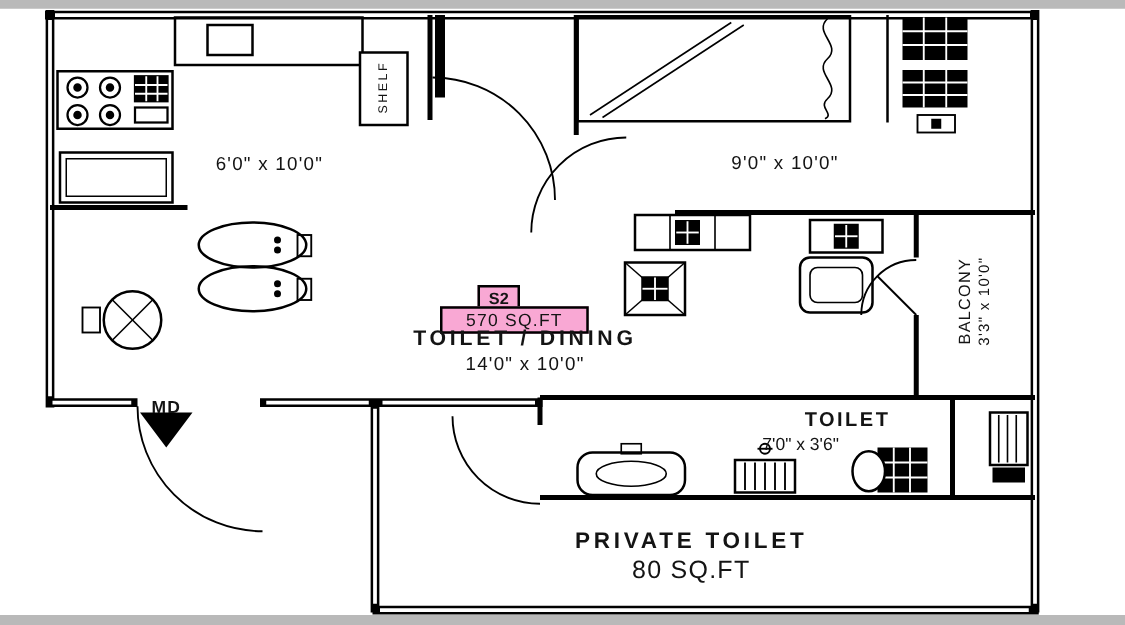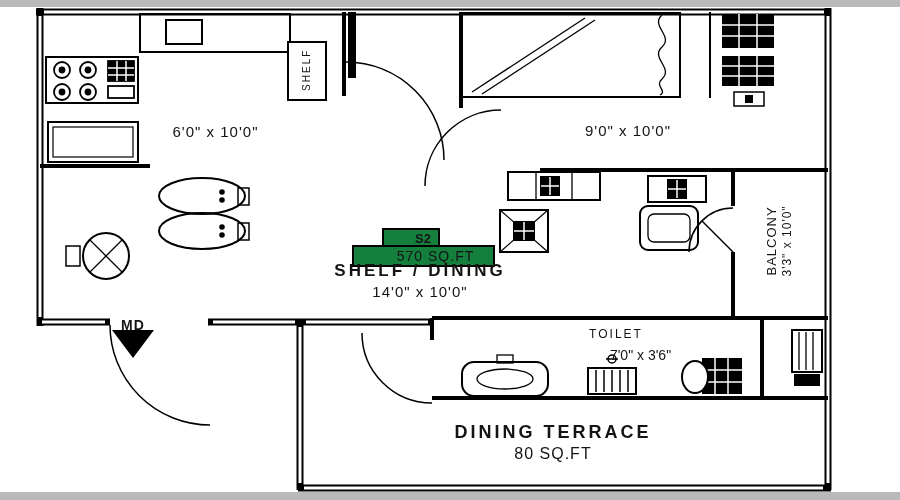--- a/index.html
+++ b/index.html
@@ -8,21 +8,21 @@
     overflow:hidden;font-family:"Liberation Sans",sans-serif;color:#111;
   }
   .border-bar{position:absolute;left:0;width:900px;background:#b9b9b9;}
   .plan-svg{position:absolute;left:0;top:0;}
   .lbl{
     position:absolute;text-align:center;color:#141414;line-height:1.15;
     white-space:nowrap;font-family:"Liberation Sans",sans-serif;
   }
   .room-name{font-size:17px;letter-spacing:3px;font-weight:600;}
   .room-size{font-size:15px;letter-spacing:1px;}
-  .boxed{border:2px solid #000;background:#15803d;display:flex;align-items:center;justify-content:center;padding-left:24px;}
+  .boxed{border:2px solid #000;background:#f9a8d4;display:flex;align-items:center;justify-content:center;}
   .vertical{transform:rotate(-90deg);transform-origin:center center;}
 </style>
 </head>
 <body>
 
 <div class="stage">
 
   <div class="border-bar" style="top:0;height:7px;"></div>
   <div class="border-bar" style="top:492px;height:8px;"></div>
 
@@ -200,29 +200,29 @@
   </svg>
 
   <div class="lbl room-size" style="left:128px;top:123px;width:175px;">6'0" x 10'0"</div>
 
   <div class="lbl vertical" style="left:275px;top:64px;width:64px;font-size:10px;letter-spacing:2px;">SHELF</div>
 
   <div class="lbl room-size" style="left:543px;top:122px;width:170px;">9'0" x 10'0"</div>
 
   <div class="lbl boxed" style="left:382px;top:228px;width:30px;height:18px;font-size:13px;font-weight:700;">S2</div>
   <div class="lbl boxed" style="left:352px;top:245px;width:115px;height:18px;font-size:14px;letter-spacing:1px;">570 SQ.FT</div>
-  <div class="lbl room-name" style="left:300px;top:261px;width:240px;">SHELF / DINING</div>
+  <div class="lbl room-name" style="left:300px;top:261px;width:240px;">TOILET / DINING</div>
   <div class="lbl room-size" style="left:320px;top:283px;width:200px;">14'0" x 10'0"</div>
 
   <div class="lbl vertical" style="left:700px;top:226px;width:160px;font-size:13px;letter-spacing:1px;">
     <span>BALCONY</span><br>
     <span style="font-size:12px;">3'3" x 10'0"</span>
   </div>
 
-  <div class="lbl" style="left:556px;top:328px;width:120px;font-size:12px;letter-spacing:2px;font-weight:400;">TOILET</div>
+  <div class="lbl" style="left:618px;top:328px;width:120px;font-size:16px;letter-spacing:2px;font-weight:700;">TOILET</div>
   <div class="lbl" style="left:568px;top:347px;width:145px;font-size:14px;">7'0" x 3'6"</div>
 
   <div class="lbl" style="left:110px;top:317px;width:46px;font-size:14px;font-weight:700;letter-spacing:1px;">MD</div>
 
-  <div class="lbl" style="left:383px;top:422px;width:340px;font-size:18px;letter-spacing:3px;font-weight:600;">DINING TERRACE</div>
-  <div class="lbl" style="left:453px;top:445px;width:200px;font-size:16px;letter-spacing:1px;">80 SQ.FT</div>
+  <div class="lbl" style="left:383px;top:422px;width:340px;font-size:18px;letter-spacing:3px;font-weight:600;">PRIVATE TOILET</div>
+  <div class="lbl" style="left:453px;top:445px;width:200px;font-size:20px;letter-spacing:1px;">80 SQ.FT</div>
 
 </div>
 
 </body></html>

